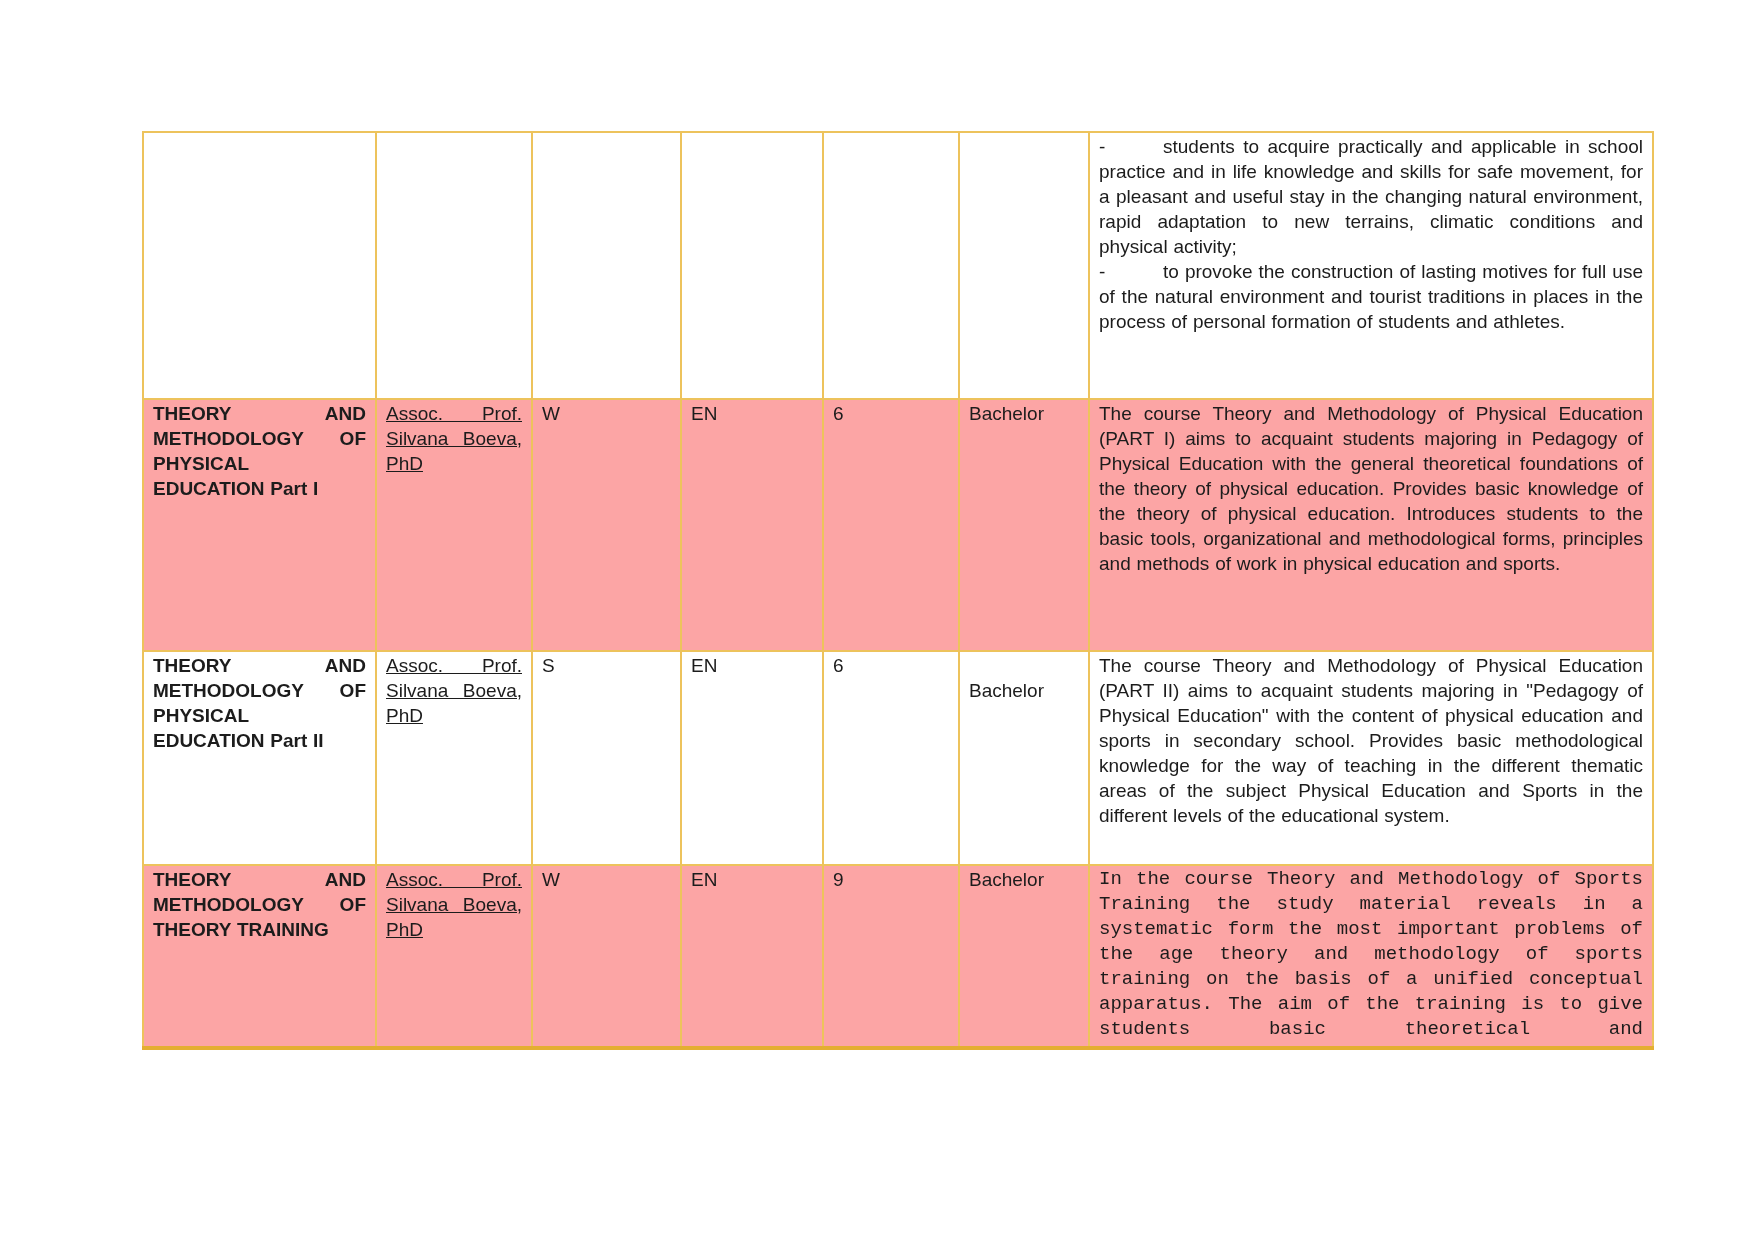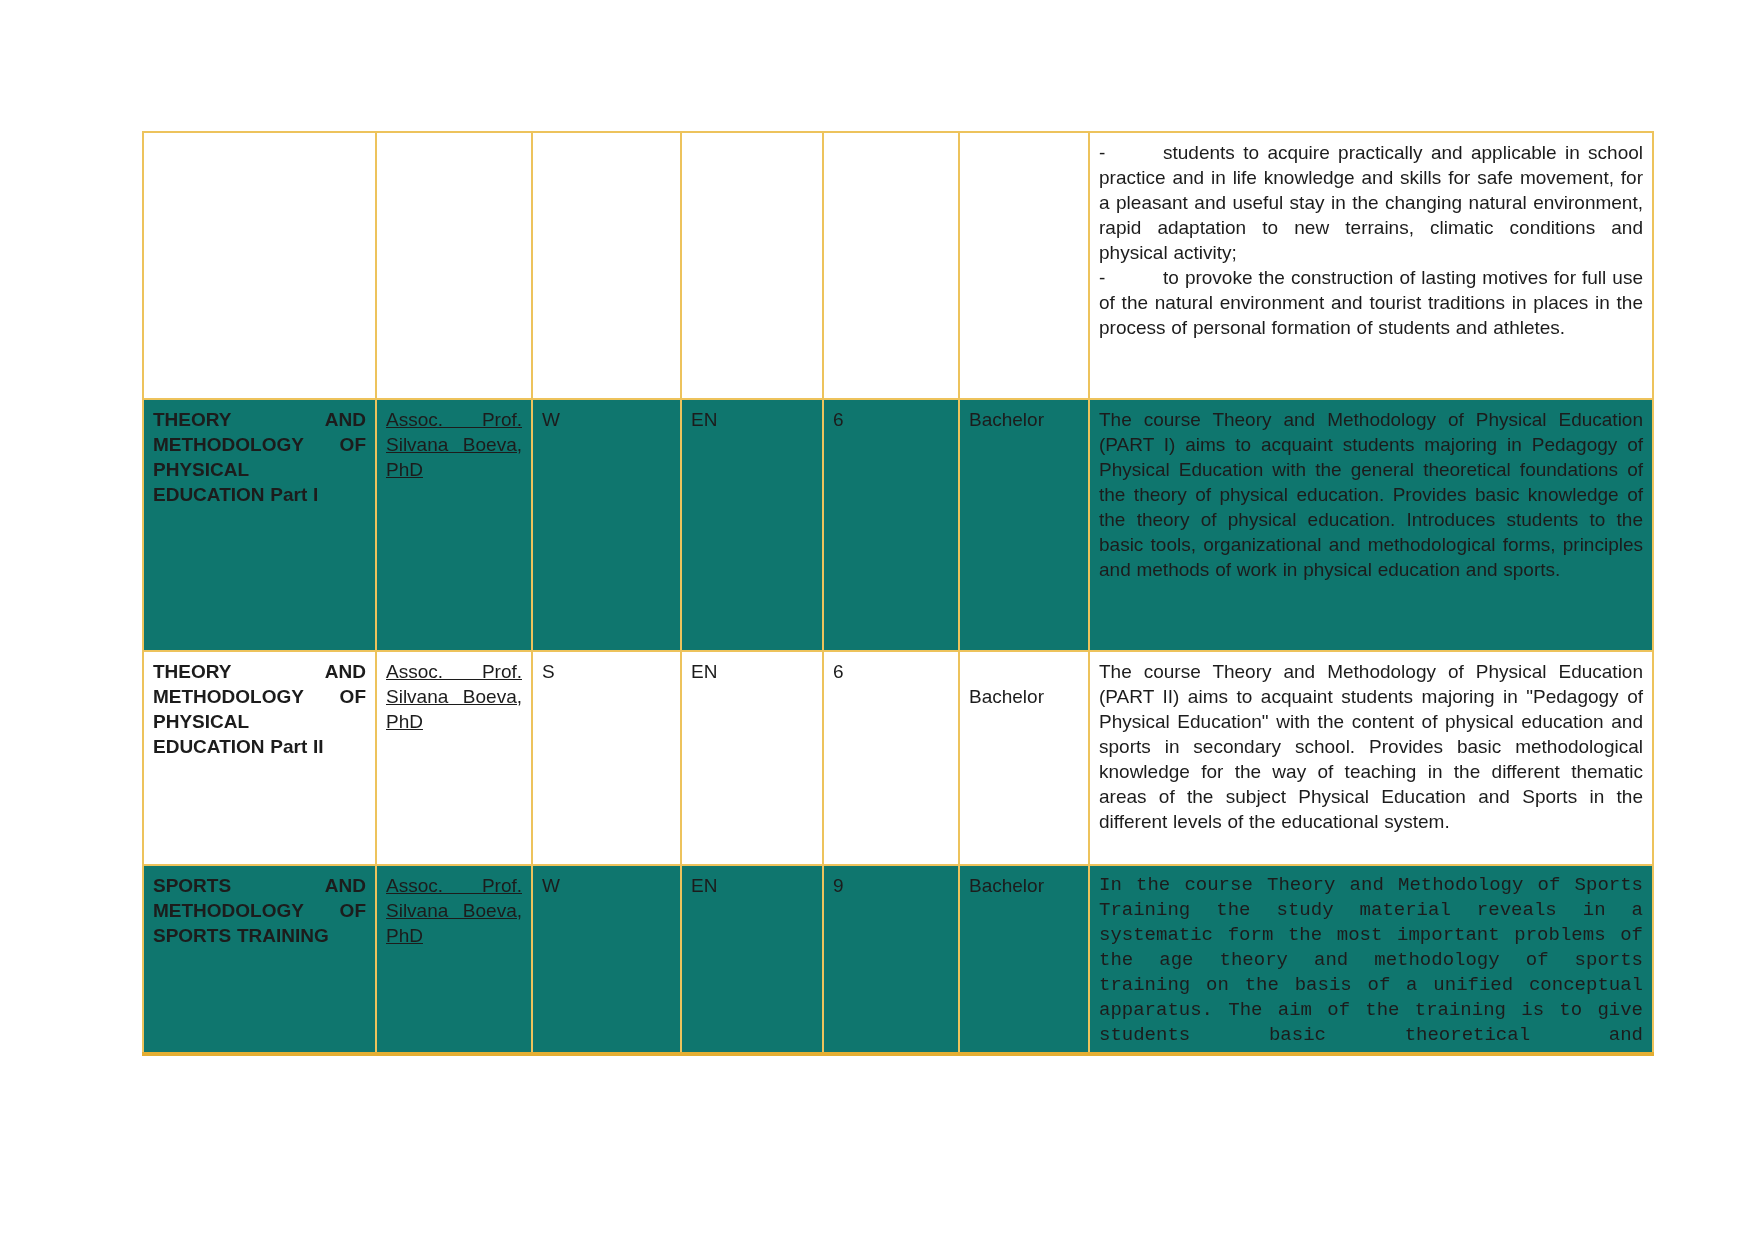--- a/index.html
+++ b/index.html
@@ -22,27 +22,27 @@
     position: absolute;
     left: 142px;
     top: 131px;
     width: 1510px;
     border-collapse: collapse;
     table-layout: fixed;
   }
   table.course-table td {
     border: 2px solid #edc35c;
     vertical-align: top;
-    padding: 7px 9px 4px 9px;
+    padding: 1px 9px 4px 9px;
     font-size: 19px;
     line-height: 25px;
     overflow: hidden;
     word-spacing: 0.5px;
   }
-  tr.shaded td { background: #0f766e; }
+  tr.shaded td { background: #fca5a5; }
   tr.row-1 { height: 267px; }
   tr.row-2 { height: 252px; }
   tr.row-3 { height: 214px; }
   tr.row-4 { height: 166px; }
   tr.last-row td { border-bottom: 4px solid #e4ae32; }
 
   .course-title {
     font-weight: bold;
     text-align: justify;
   }
@@ -116,21 +116,21 @@
       <td>S</td>
       <td>EN</td>
       <td>6</td>
       <td>
             <span class="degree-offset">Bachelor</span>
           </td>
       <td class="description">The course Theory and Methodology of Physical Education (PART II) aims to acquaint students majoring in "Pedagogy of Physical Education" with the content of physical education and sports in secondary school. Provides basic methodological knowledge for the way of teaching in the different thematic areas of the subject Physical Education and Sports in the different levels of the educational system.</td>
     </tr>
 
     <tr class="row-4 shaded last-row">
-      <td class="course-title">SPORTS AND METHODOLOGY OF SPORTS TRAINING</td>
+      <td class="course-title">THEORY AND METHODOLOGY OF THEORY TRAINING</td>
       <td class="lecturer">Assoc. Prof. Silvana Boeva, PhD</td>
       <td>W</td>
       <td>EN</td>
       <td>9</td>
       <td>Bachelor</td>
       <td class="description justify-last">In the course Theory and Methodology of Sports Training the study material reveals in a systematic form the most important problems of the age theory and methodology of sports training on the basis of a unified conceptual apparatus. The aim of the training is to give students basic theoretical and</td>
     </tr>
   </tbody>
     </table>
 </div>

